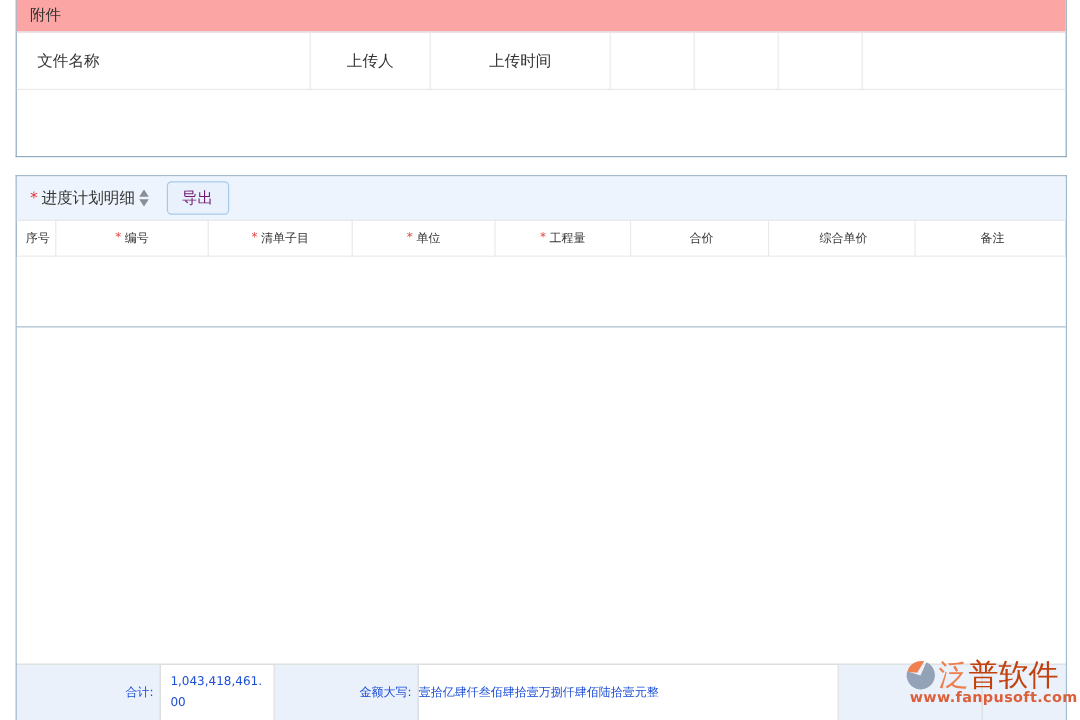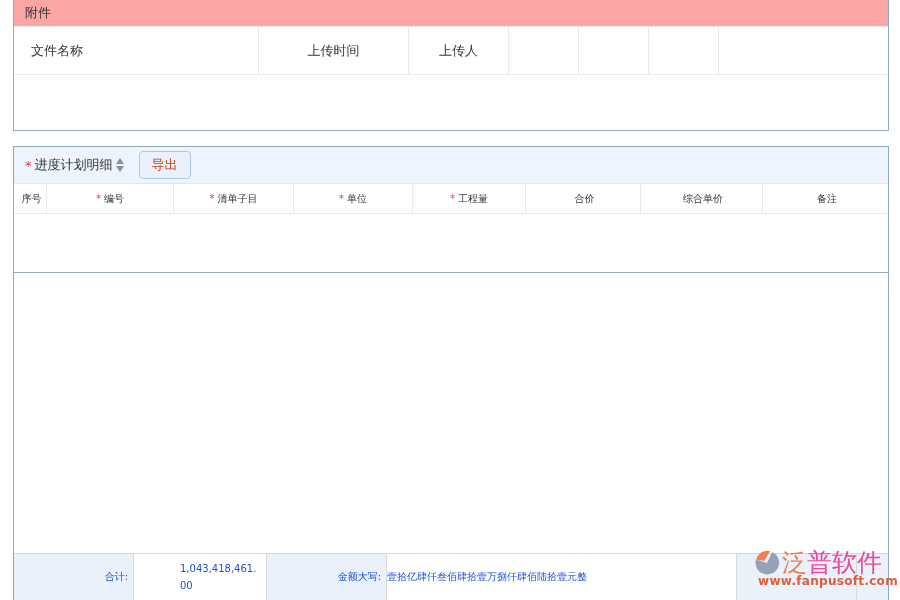--- a/index.html
+++ b/index.html
@@ -22,62 +22,62 @@
   .panel-detail { top:146px; height:454px; border-bottom:none; display:flex; flex-direction:column; }
   .detail-bar { height:37px; background:#eef4fd; border-bottom:1px solid #e4e8ee;
                 display:flex; align-items:center; padding-left:11px; font-size:13px; }
   .req { color:#e13c3c; margin-right:3px; }
   .stepper { display:inline-flex; flex-direction:column; gap:2px; margin:0 6px 0 3px; cursor:pointer; }
   .tri-up { width:0; height:0; border-left:4px solid transparent; border-right:4px solid transparent;
             border-bottom:6px solid #8a8f96; }
   .tri-down { width:0; height:0; border-left:4px solid transparent; border-right:4px solid transparent;
               border-top:6px solid #8a8f96; }
   .btn-export { margin-left:9px; background:#e9f2fc; border:1px solid #a6c9ec; border-radius:4px;
-                color:#c2410c; font-size:13px; padding:4px 12px; cursor:pointer;
+                color:#701a75; font-size:13px; padding:4px 12px; cursor:pointer;
                 font-family:inherit;text-align:center; }
   .detail-head { display:flex; height:30px; }
   .detail-head .cell { border-right:1px solid #e9e9e9; border-bottom:1px solid #e9e9e9;
                        display:flex; align-items:center; justify-content:center; font-size:10px; }
   .detail-head .cell:last-child { border-right:none; flex:1; }
   .empty-row { height:59px; background:#fff; border-bottom:1px solid #8fabc0; }
   .filler { flex:1; background:#fff; }
 
   
   .total-row { height:47px; border-top:1px solid #d6d6d6; display:flex; font-size:10px; color:#1d4ed8; }
   .total-row .tcell { border-right:1px solid #d9d9d9; display:flex; align-items:center; }
   .total-row .tcell:last-child { border-right:none; flex:1; }
   .tblue { background:#eaf1fb; }
   .tlabel { justify-content:flex-end; padding-right:5px; }
-  .tnum { width:95px; padding:0 8px; line-height:17px;margin-left:38px; }
+  .tnum { width:95px; padding:0 8px; line-height:17px; }
   .tnum span { word-break:break-all; display:block; }
   .twords { width:350px; }
 
   
   .watermark { position:absolute; left:753px; top:548px; width:150px; z-index:5; pointer-events:none; }
   .brand-line { display:flex; align-items:center; line-height:1; }
   .brand-first { color:#ef7e4e; font-size:25px; }
-  .brand-rest { color:#ec4899; font-size:25px; }
+  .brand-rest { color:#c2410c; font-size:25px; }
   .brand-url { color:#dc5f3a; font-size:12px; font-weight:bold; letter-spacing:0.3px;
                margin-top:-3px; text-align:center; }
 
   .w245{width:245px}.w100{width:100px}.w150{width:150px}.w70{width:70px}
   .w33{width:33px}.w127{width:127px}.w120{width:120px}.w119{width:119px}
   .w113{width:113px}.w122{width:122px}.w115{width:115px}
 </style>
 </head>
 <body>
 
 <div class="panel panel-attach">
   <div class="sec-bar">
     <span>附件</span>
   </div>
   <div class="attach-head">
     <div class="cell w245">文件名称</div>
+    <div class="cell w100">上传人</div>
     <div class="cell w150">上传时间</div>
-    <div class="cell w100">上传人</div>
     <div class="cell w70"></div>
     <div class="cell w70"></div>
     <div class="cell w70"></div>
     <div class="cell"></div>
   </div>
 </div>
 
 <div class="panel panel-detail">
   <div class="detail-bar">
     <span class="req">*</span>

